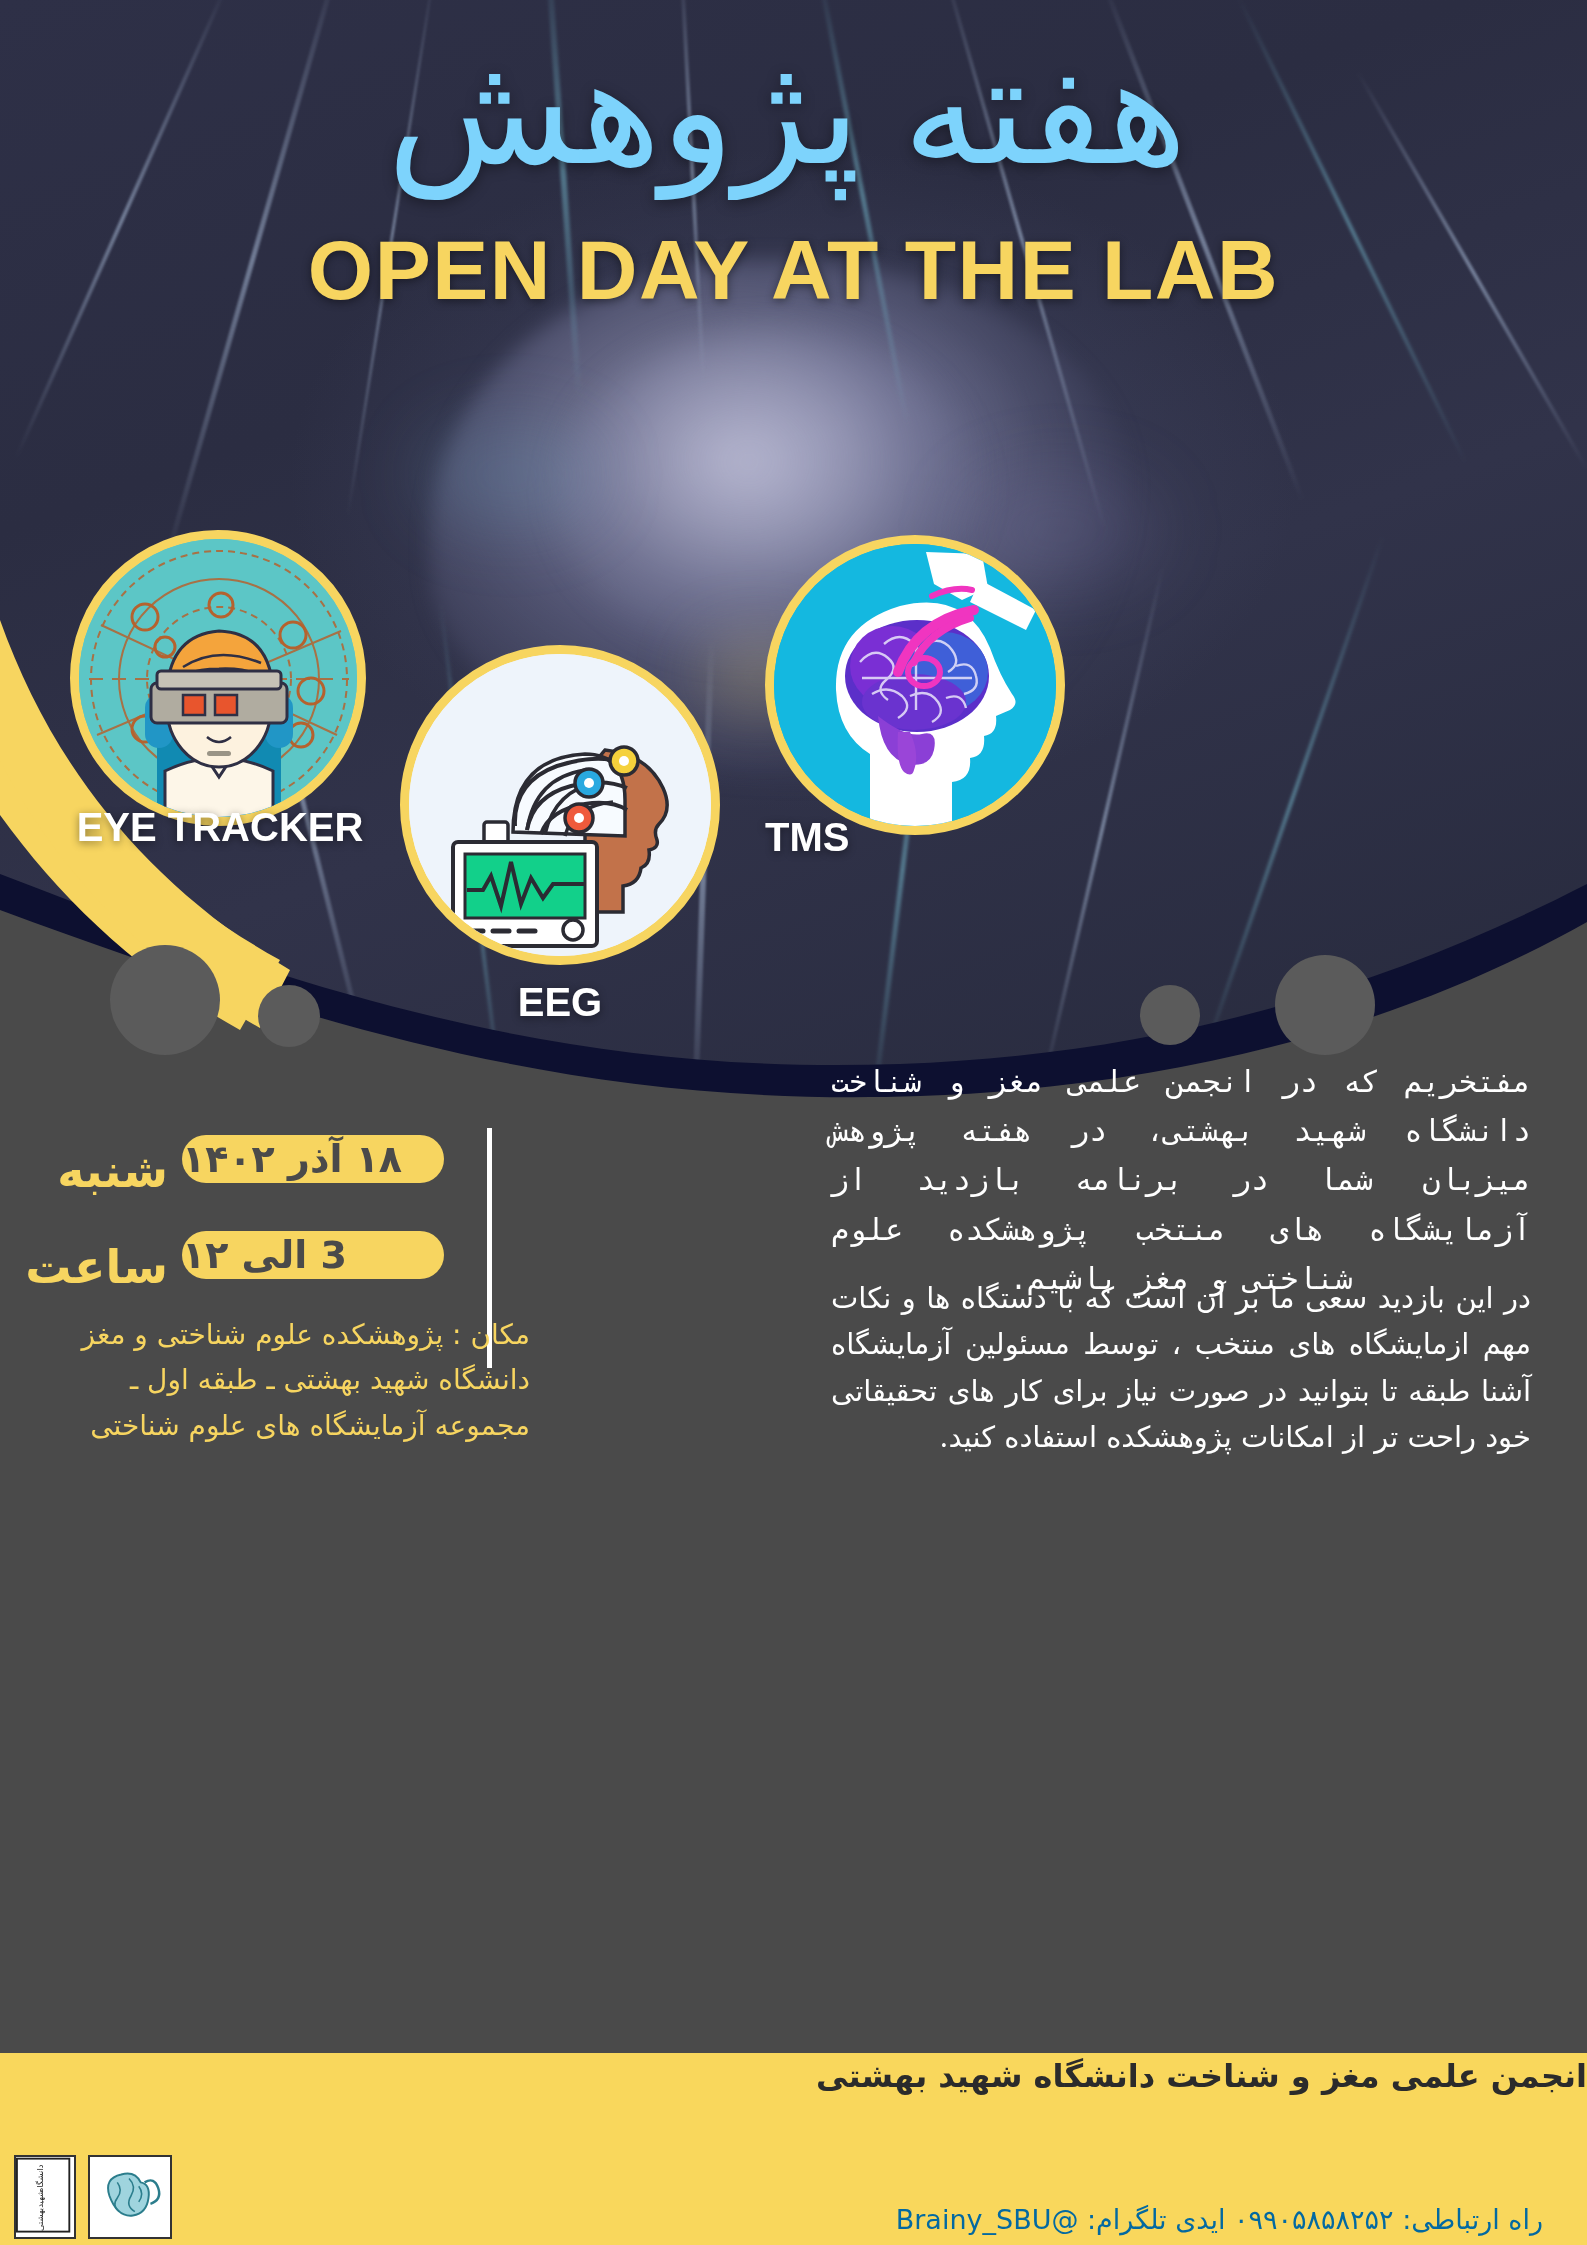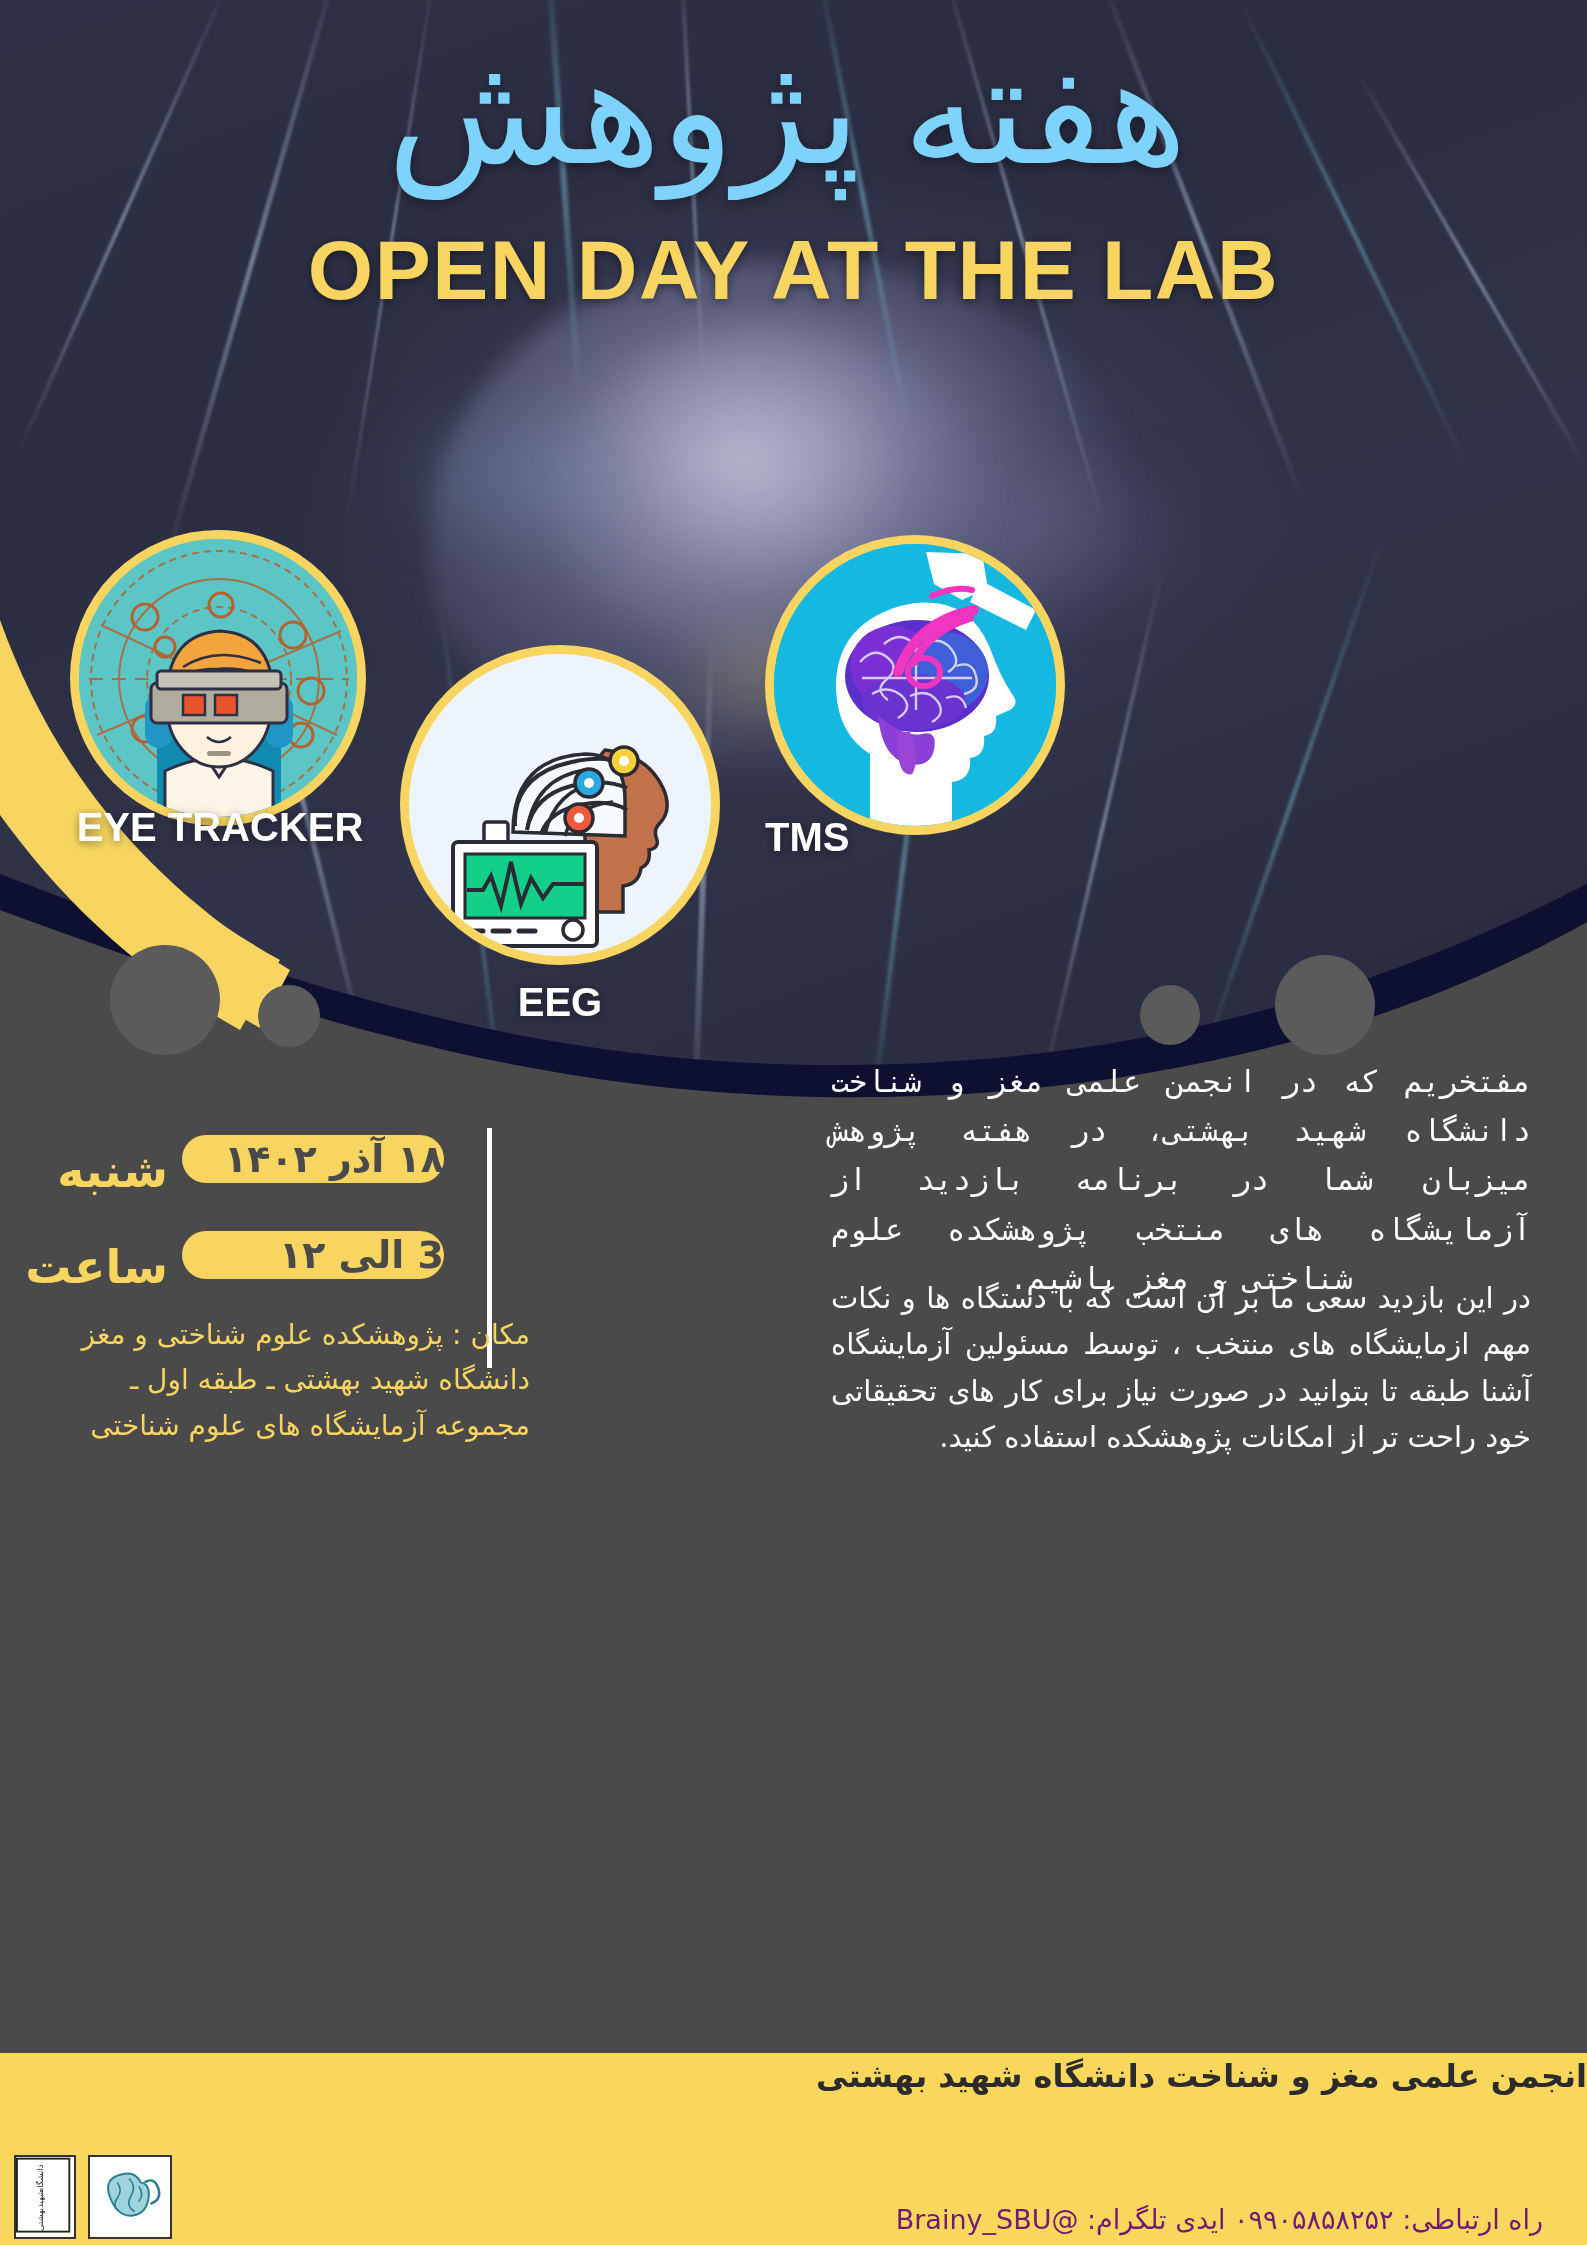--- a/index.html
+++ b/index.html
@@ -71,39 +71,39 @@
   .lbl-tms{left:765px;top:815px;width:300px;text-align:left;font-size:40px;}
 
   
   .decor{position:absolute;border-radius:50%;background:#5b5b5b;}
 
   
   .leftinfo{position:absolute;left:50px;top:1120px;width:480px;direction:rtl;text-align:right;}
   .rowline{display:flex;align-items:center;justify-content:flex-end;margin-bottom:18px;}
   .rowlbl{color:#F7D560;font-size:46px;font-weight:bold;margin-right:14px;width:118px;text-align:right;
           font-family:"DejaVu Sans",sans-serif;margin-top:24px;}
-  .pill{background:#F7D560;color:#4a4a4a;border-radius:40px;padding:2px 0;width:262px;text-align:right;
+  .pill{background:#F7D560;color:#4a4a4a;border-radius:40px;padding:2px 0;width:262px;text-align:left;
         font-size:38px;font-weight:bold;font-family:"DejaVu Sans",sans-serif;}
   .vdiv{position:absolute;left:487px;top:1128px;width:5px;height:240px;background:#ffffff;}
   .loc{color:#F7D560;font-size:28px;line-height:1.62;direction:rtl;text-align:right;
        margin-top:14px;font-family:"DejaVu Sans",sans-serif;}
 
   
   .rightpara{position:absolute;right:56px;top:1060px;width:700px;color:#ffffff;
              direction:rtl;text-align:justify;text-align-last:center;
              font-size:30px;line-height:1.64;font-family:Liberation Mono, monospace;}
   .rightpara2{position:absolute;right:56px;top:1275px;width:700px;color:#ffffff;
              direction:rtl;text-align:justify;
              font-size:29px;line-height:1.60;font-family:"DejaVu Serif","DejaVu Sans",serif;}
 
   
   .footer{position:absolute;left:0;bottom:0;width:1587px;height:192px;background:#F9D75C;}
   .footer-title{position:absolute;left:0;right:0;top:4px;color:#2b2b2b;
                 font-size:32px;font-weight:bold;direction:rtl;font-family:"DejaVu Sans",sans-serif;}
-  .footer-contact{position:absolute;right:44px;bottom:10px;color:#701a75;font-size:27px;
+  .footer-contact{position:absolute;right:44px;bottom:10px;color:#0369a1;font-size:27px;
                   direction:rtl;font-family:"DejaVu Sans",sans-serif;white-space:nowrap;}
   .logo-box{position:absolute;bottom:6px;background:#ffffff;border:2px solid #333;box-sizing:border-box;}
   .logo-sbu{left:14px;width:62px;height:84px;}
   .logo-brain{left:88px;width:84px;height:84px;}
 </style>
 </head>
 <body>
 
 <div class="poster">
 

